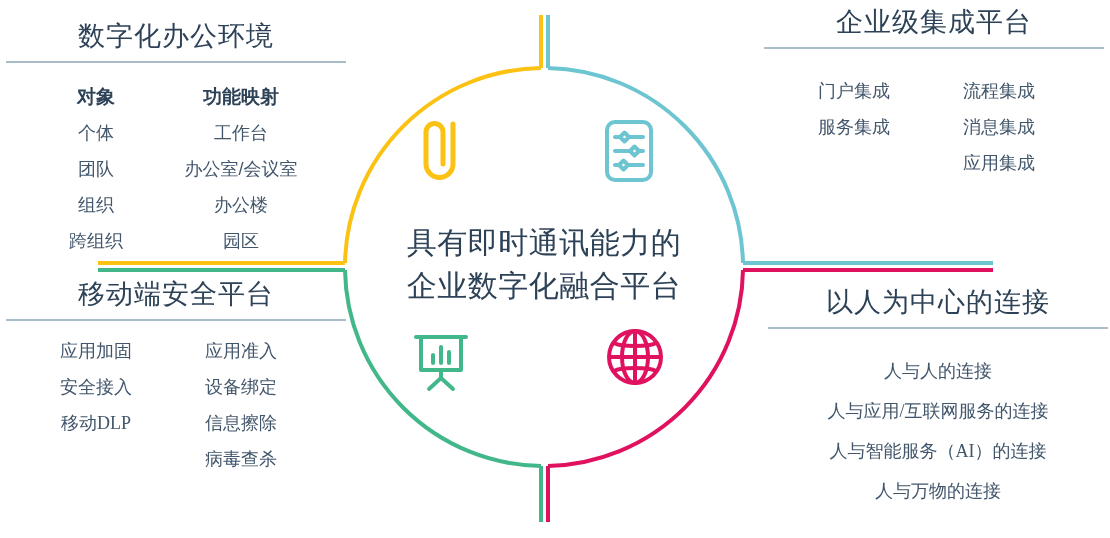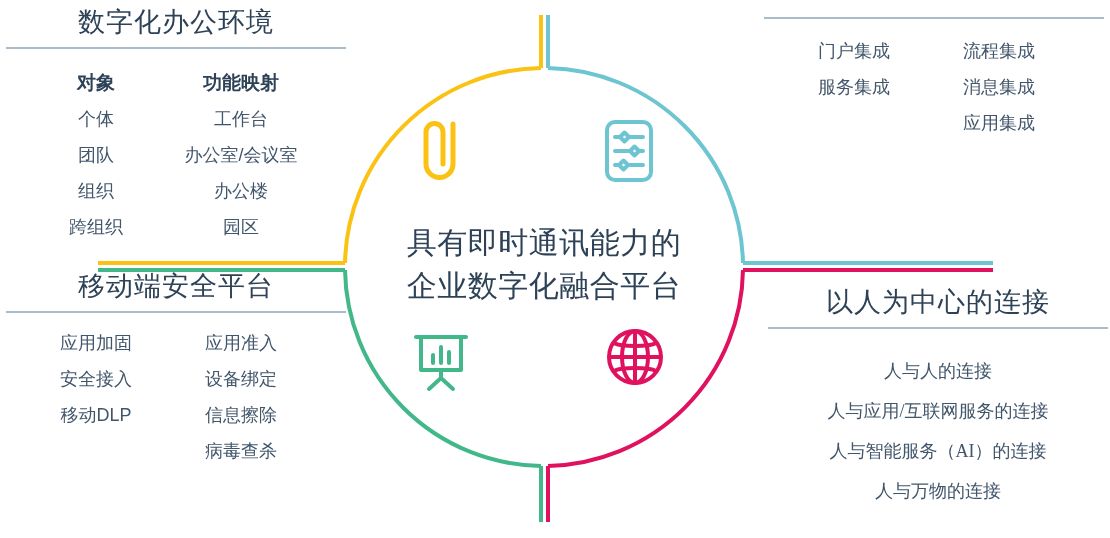--- a/index.html
+++ b/index.html
@@ -79,23 +79,23 @@
     flex-direction: column;
     align-items: center;
     gap: 8px;
   }
   .stack .cell {
     height: 32px;
     font-size: 18px;
   }
 
   
-  #panel-tl { left: 6px;   top: 8px;  }
+  #panel-tl { left: 6px;   top: 22px;  }
   #panel-tr { left: 764px; top: 8px;  }
-  #panel-bl { left: 6px;   top: 272px; }
+  #panel-bl { left: 6px;   top: 280px; font-family: Liberation Serif, serif; }
   #panel-br { left: 768px; top: 288px; font-family: Liberation Serif, serif; }
 
   
   #ring {
     position: absolute;
     left: 0;
     top: 0;
     width: 1110px;
     height: 538px;
   }
@@ -215,22 +215,23 @@
           <div class="cell">工作台</div>
           <div class="cell">办公室/会议室</div>
           <div class="cell">办公楼</div>
           <div class="cell">园区</div>
         </div>
       </div>
     </div>
   </div>
 
   <div class="panel" id="panel-tr">
-    <div class="panel-rule"></div>
-    <div class="panel-body" style="margin-top:14px;">
+    <div class="panel-title">企业级集成平台</div>
+    <div class="panel-rule"></div>
+    <div class="panel-body" style="margin-top:24px;">
       <div class="cols">
         <div class="col col-left">
           <div class="cell">门户集成</div>
           <div class="cell">服务集成</div>
         </div>
         <div class="col col-right">
           <div class="cell">流程集成</div>
           <div class="cell">消息集成</div>
           <div class="cell">应用集成</div>
         </div>

